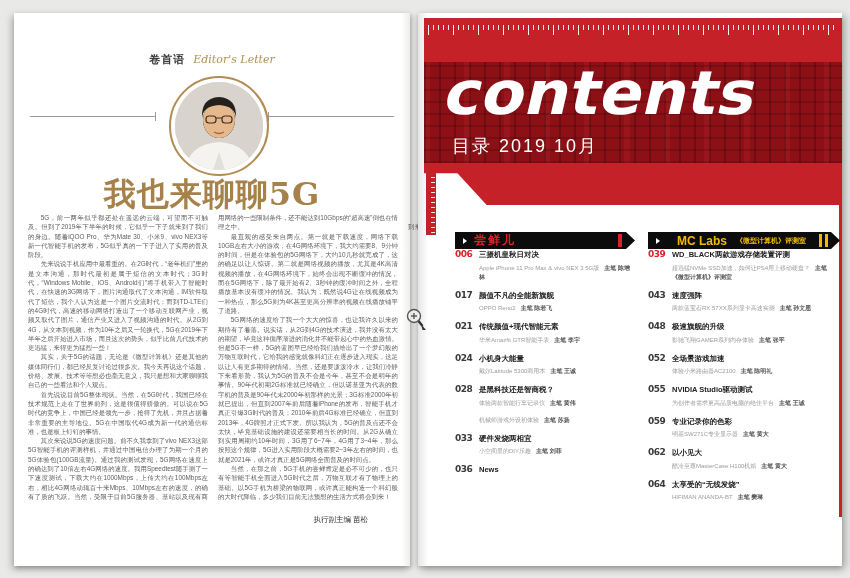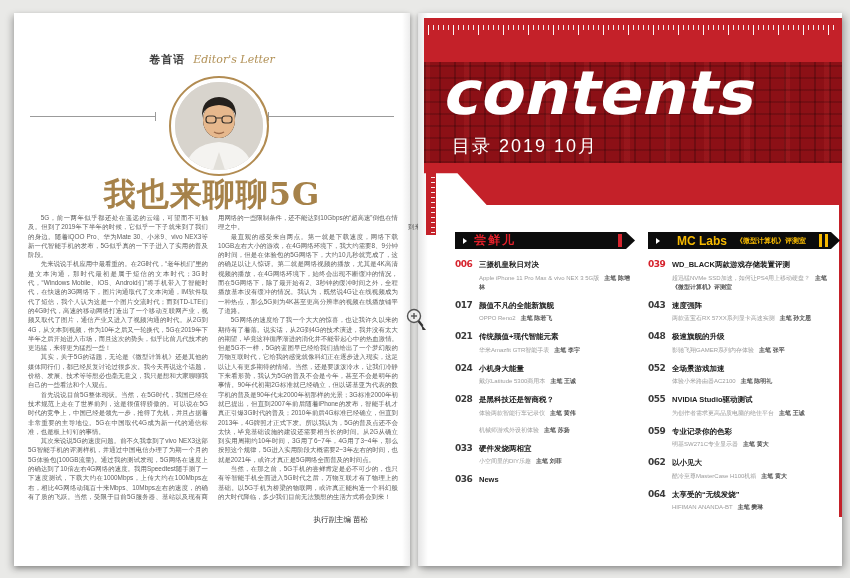--- a/index.html
+++ b/index.html
@@ -61,21 +61,21 @@
      padding:0 16px 0 8px;gap:7px;
      clip-path:polygon(0 0,calc(100% - 9px) 0,100% 50%,calc(100% - 9px) 100%,0 100%);}
   .play{width:0;height:0;border-left:4px solid #fff;border-top:3px solid transparent;border-bottom:3px solid transparent;}
   .toc-banner .lab-red{color:#e0202a;font-weight:bold;font-size:12px;letter-spacing:2px;}
   .toc-banner .lab-en{color:#f5b800;font-weight:bold;font-size:12px;letter-spacing:0px;margin-left:10px;}
   .toc-banner .lab-cn{color:#f5b800;font-weight:bold;font-size:7px;margin-left:2px;}
   .toc-banner .bar{position:absolute;top:2px;bottom:2px;width:4px;}
   .toc-banner .bar.red{right:13px;background:#d6232d;}
   .toc-banner .bar.y1{right:18px;background:#f5b800;width:3px;}
   .toc-banner .bar.y2{right:12px;background:#f5b800;width:3px;}
-  .toc-items{margin-top:10px;}
+  .toc-items{margin-top:0;}
   .toc-item{margin-bottom:8px;}
   .toc-item .row{display:flex;align-items:baseline;}
   .toc-item .pg{width:24px;flex:0 0 24px;font-weight:bold;font-size:9px;color:#3a3a3a;
      font-family:"DejaVu Sans",sans-serif;letter-spacing:-.5px;}
   .toc-item .pg.hl{color:#d6232d;}
   .toc-item .ti{font-size:7.5px;font-weight:bold;color:#222;}
   .toc-item .sub{margin-left:24px;margin-top:3.5px;font-size:6px;color:#9b9b9b;}
   .toc-item .sub .au{color:#555;font-weight:bold;margin-left:5px;}
 
   

